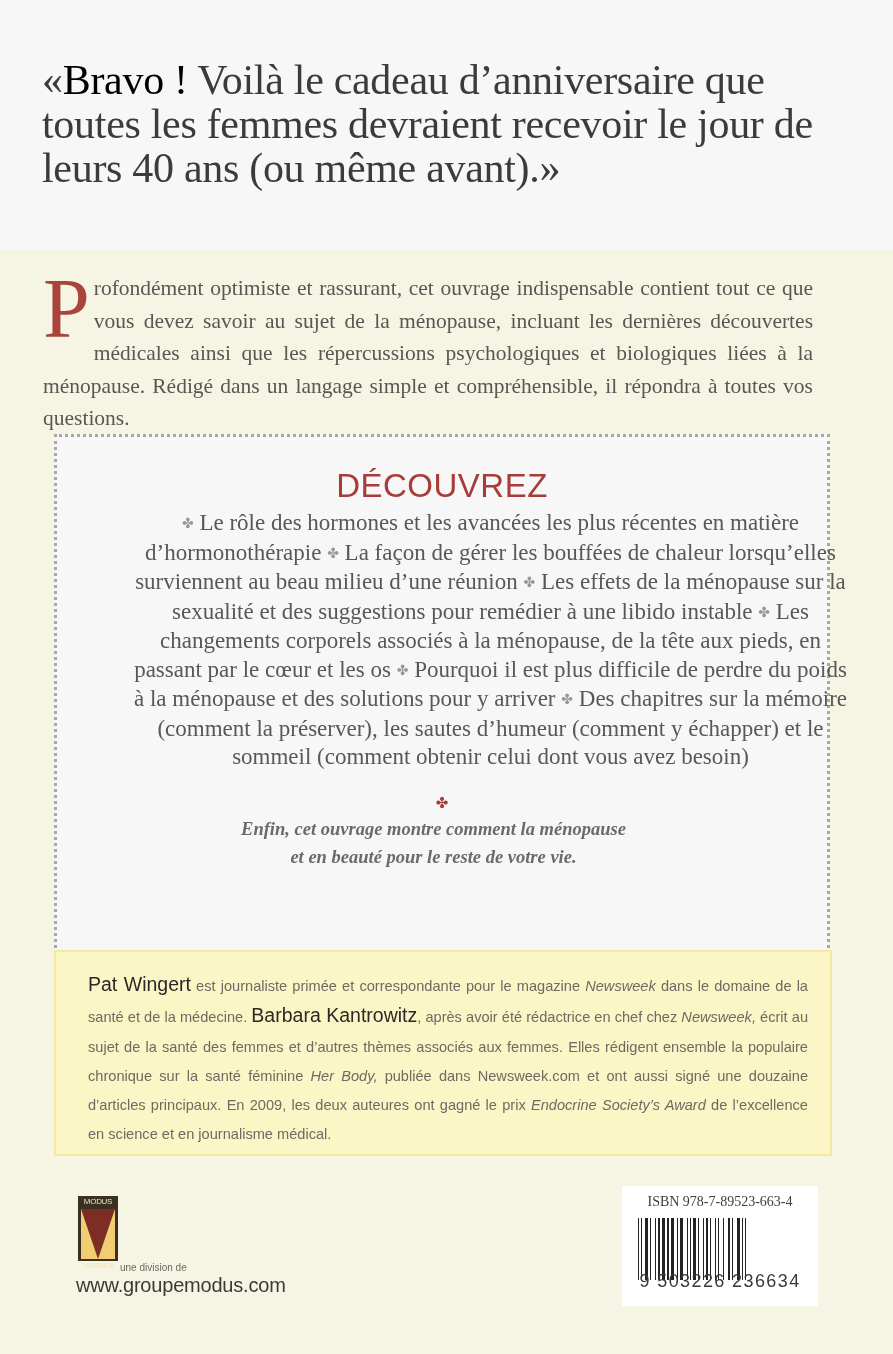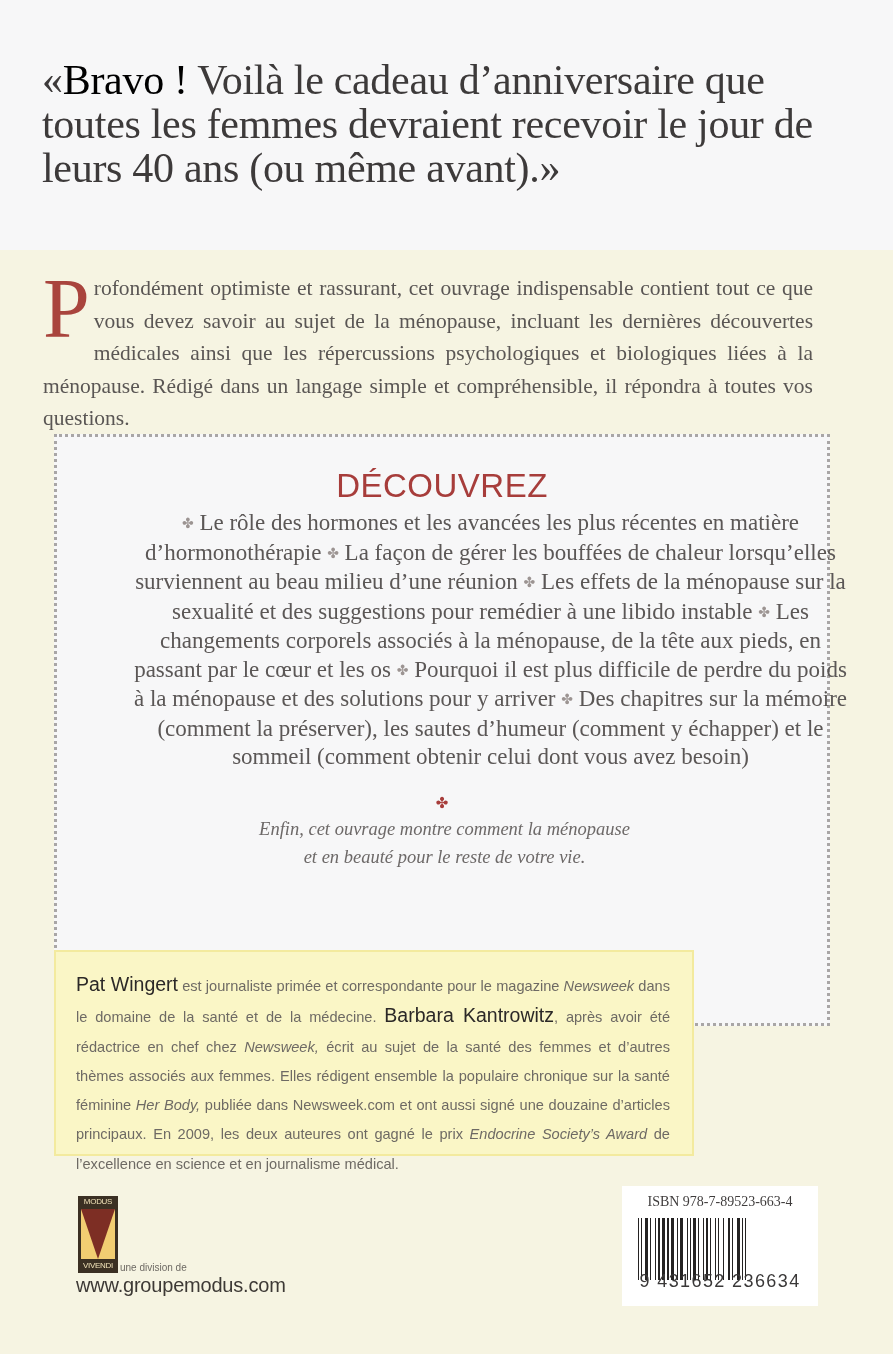--- a/index.html
+++ b/index.html
@@ -17,29 +17,29 @@
   .decouvrez { position:absolute; left:54px; top:434px; width:776px; height:592px; background:#f7f7f8;
                border-top:3px dotted #a9a6a6; border-bottom:3px dotted #a9a6a6;
                border-left:3px dotted #a9a6a6; border-right:3px dotted #a9a6a6; box-sizing:border-box; }
   .dec-title { position:absolute; left:0; width:100%; top:30px; text-align:center;
                font-family:"Liberation Sans", "DejaVu Sans", sans-serif; font-size:33px; color:#a73d3b;
                letter-spacing:0.5px; }
   .dec-list { position:absolute; left:30px; width:715px; top:72px; text-align:center; font-size:23px;
               line-height:28.5px; color:#5b5756;margin-left:46px; }
   .orn { color:#9c9492; font-size:14px; vertical-align:2px; }
   .dec-orn { position:absolute; left:0; width:100%; top:357px; text-align:center; color:#a73d3b; font-size:15px; }
-  .closing { position:absolute; left:40px; width:695px; top:378px; text-align:center; font-style:italic;
-             font-size:18.5px; line-height:28px; color:#6d6968; }
-  .bio { position:absolute; left:54px; top:950px; width:640px; height:206px; background:#faf6c6;
-         border:2px solid #f3ea9e; box-sizing:border-box; padding:18px 22px 0 20px;
+  .closing { position:absolute; left:29px; width:695px; top:378px; text-align:center; font-style:italic;
+             font-size:18.5px; line-height:28px; color:#6d6968;font-weight:bold; }
+  .bio { position:absolute; left:54px; top:950px; width:778px; height:206px; background:#faf6c6;
+         border:2px solid #f3ea9e; box-sizing:border-box; padding:18px 22px 0 32px;
          font-family:"Liberation Sans", "DejaVu Sans", sans-serif; font-size:14.6px; line-height:29.3px;
          color:#6e6a64; text-align:justify; }
   .bio .name { font-size:19.5px; color:#2b2827; }
   .bio i { font-style:italic; }
-  .logo { position:absolute; left:78px; top:1196px; width:40px; height:77px; background:#3b3023; }
+  .logo { position:absolute; left:78px; top:1196px; width:40px; height:65px; background:#3b3023; }
   .logo .lt { position:absolute; left:0; width:40px; text-align:center; color:#f0e2b8;
               font-family:"Liberation Sans", "DejaVu Sans", sans-serif; font-size:8px; letter-spacing:-0.3px; }
   .logo .box { position:absolute; left:3px; top:13px; width:34px; height:50px; background:#f2ce72; overflow:hidden; }
   .tri { position:absolute; left:0; top:0; width:0; height:0; border-left:17px solid transparent;
          border-right:17px solid transparent; border-top:50px solid #7d2e24; }
   .division { position:absolute; left:120px; top:1262px; font-family:"Liberation Sans", "DejaVu Sans", sans-serif;
               font-size:10px; color:#6d6963; }
   .url { position:absolute; left:76px; top:1274px; font-family:"Liberation Sans", "DejaVu Sans", sans-serif;
          font-size:20px; color:#3d3935; letter-spacing:-0.2px; }
   .barcode-box { position:absolute; left:622px; top:1186px; width:196px; height:120px; background:#ffffff; }
@@ -110,14 +110,14 @@
       <span style="width:1px;margin-right:4px"></span>
       <span style="width:1px"></span>
       <span style="width:1px;margin-right:4px"></span>
       <span style="width:1px;margin-right:4px"></span>
       <span style="width:2px"></span>
       <span style="width:1px;margin-right:4px"></span>
       <span style="width:3px"></span>
       <span style="width:1px"></span>
       <span style="width:1px"></span>
   </div>
-  <div class="bcnum">9 431652 236634</div>
+  <div class="bcnum">9 503226 236634</div>
 </div>
 
 </body></html>

